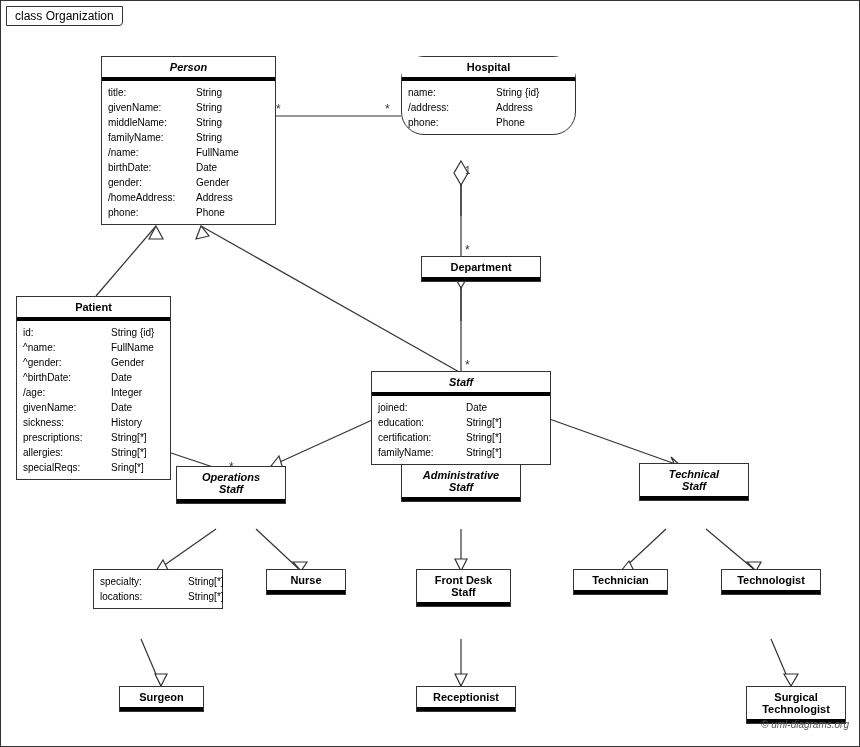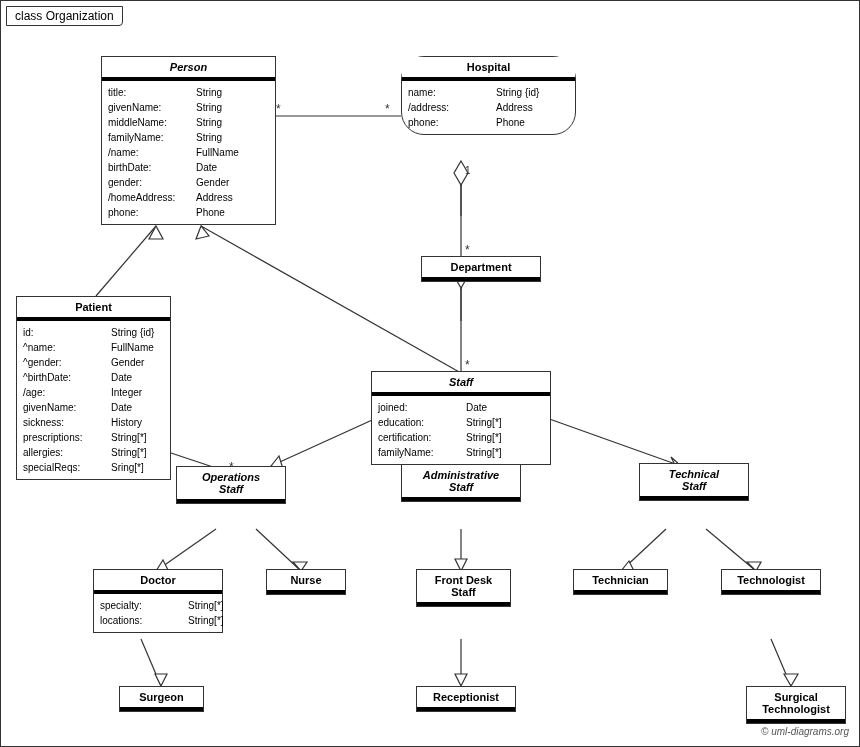--- a/index.html
+++ b/index.html
@@ -59,21 +59,21 @@
     .attr-type { }
     svg.diagram-svg {
       position: absolute;
       top: 0; left: 0;
       width: 860px;
       height: 747px;
       pointer-events: none;
     }
     .copyright {
       position: absolute;
-      bottom: 9px;
+      bottom: 16px;
       right: 10px;
       font-size: 10px;
       color: #555;
       font-style: italic;
     }
   </style>
 </head>
 <body>
 
 <div id="diagram-container">
@@ -291,21 +291,20 @@
     </div>
   </div>
 
   <div class="uml-class" style="left:638px; top:462px; width:110px;">
     <div class="class-name italic">
       <em>Technical<br>Staff</em>
     </div>
   </div>
 
   <div class="uml-class" style="left:92px; top:568px; width:130px;">
-    <div class="class-name">Doctor</div>
     <div class="class-attrs">
       <div class="attr-row">
           <span class="attr-name">specialty:</span>
           <span class="attr-type">String[*]</span>
         </div>
       <div class="attr-row">
           <span class="attr-name">locations:</span>
           <span class="attr-type">String[*]</span>
         </div>
     </div>

